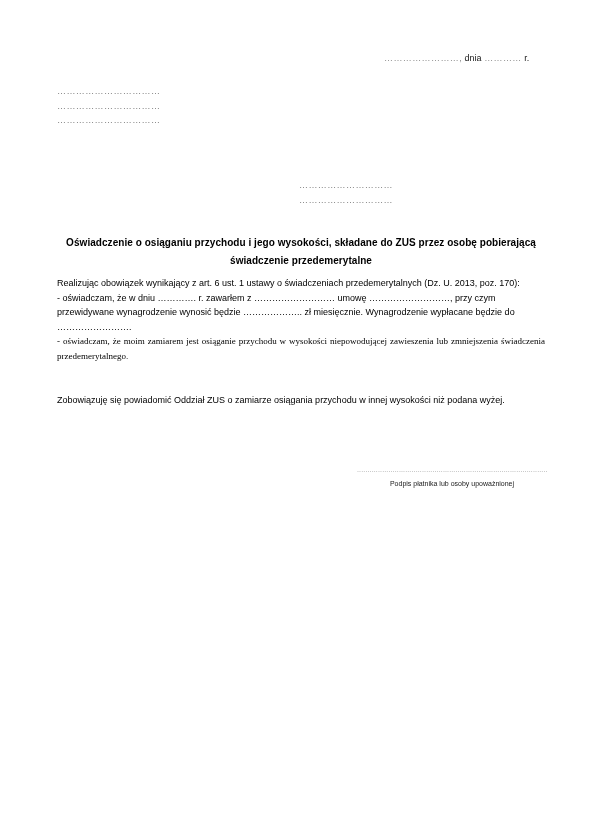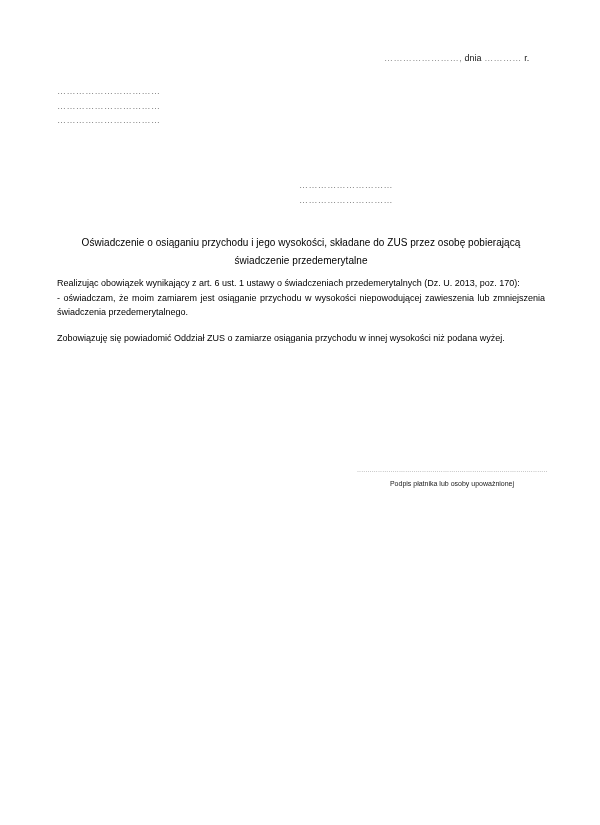--- a/index.html
+++ b/index.html
@@ -74,40 +74,41 @@
   .addressee-block .rowline { height: 15px; white-space: nowrap; }
 
   
   .doc-title {
     position: absolute;
     left: 57px;
     top: 234px;
     width: 488px;
     text-align: center;
     font-size: 10px;
-    font-weight: normal;
+    font-weight: bold;
     line-height: 18px;
     letter-spacing: 0.05px;
   }
 
   
   .body-block {
     position: absolute;
     left: 57px;
     top: 276px;
     width: 488px;
     font-size: 9px;
     line-height: 14.6px;
   }
   .para { margin: 0; }
   .para.justify {
     text-align: justify;
     text-align-last: left;
+    font-family: Liberation Serif, serif;
   }
-  .para.spacer-before { margin-top: 11px; }
+  .para.spacer-before { margin-top: 29px; }
 
   
   .signature-block {
     position: absolute;
     left: 357px;
     top: 465px;
     width: 190px;
     text-align: center;
   }
   .signature-rule {
@@ -157,20 +158,21 @@
     </div>
   </div>
 
   <div class="doc-title">
     <span>Oświadczenie o osiąganiu przychodu i jego wysokości, składane do ZUS przez</span>
     <span>osobę pobierającą świadczenie przedemerytalne</span>
   </div>
 
   <div class="body-block">
     <p class="para">Realizując obowiązek wynikający z art. 6 ust. 1 ustawy o świadczeniach przedemerytalnych (Dz. U. 2013, poz. 170):</p>
+    <p class="para">- oświadczam, że w dniu …………. r. zawarłem z ……………………… umowę ………………………, przy czym przewidywane wynagrodzenie wynosić będzie ……………….. zł miesięcznie. Wynagrodzenie wypłacane będzie do …………………….</p>
     <p class="para justify">- oświadczam, że moim zamiarem jest osiąganie przychodu w wysokości niepowodującej zawieszenia lub zmniejszenia świadczenia przedemerytalnego.</p>
     <p class="para spacer-before">Zobowiązuję się powiadomić Oddział ZUS o zamiarze osiągania przychodu w innej wysokości niż podana wyżej.</p>
   </div>
 
   <div class="signature-block">
     <div class="signature-rule">..........................................................................................................</div>
     <div class="signature-caption">Podpis płatnika lub osoby upoważnionej</div>
   </div>
 
 </div>

